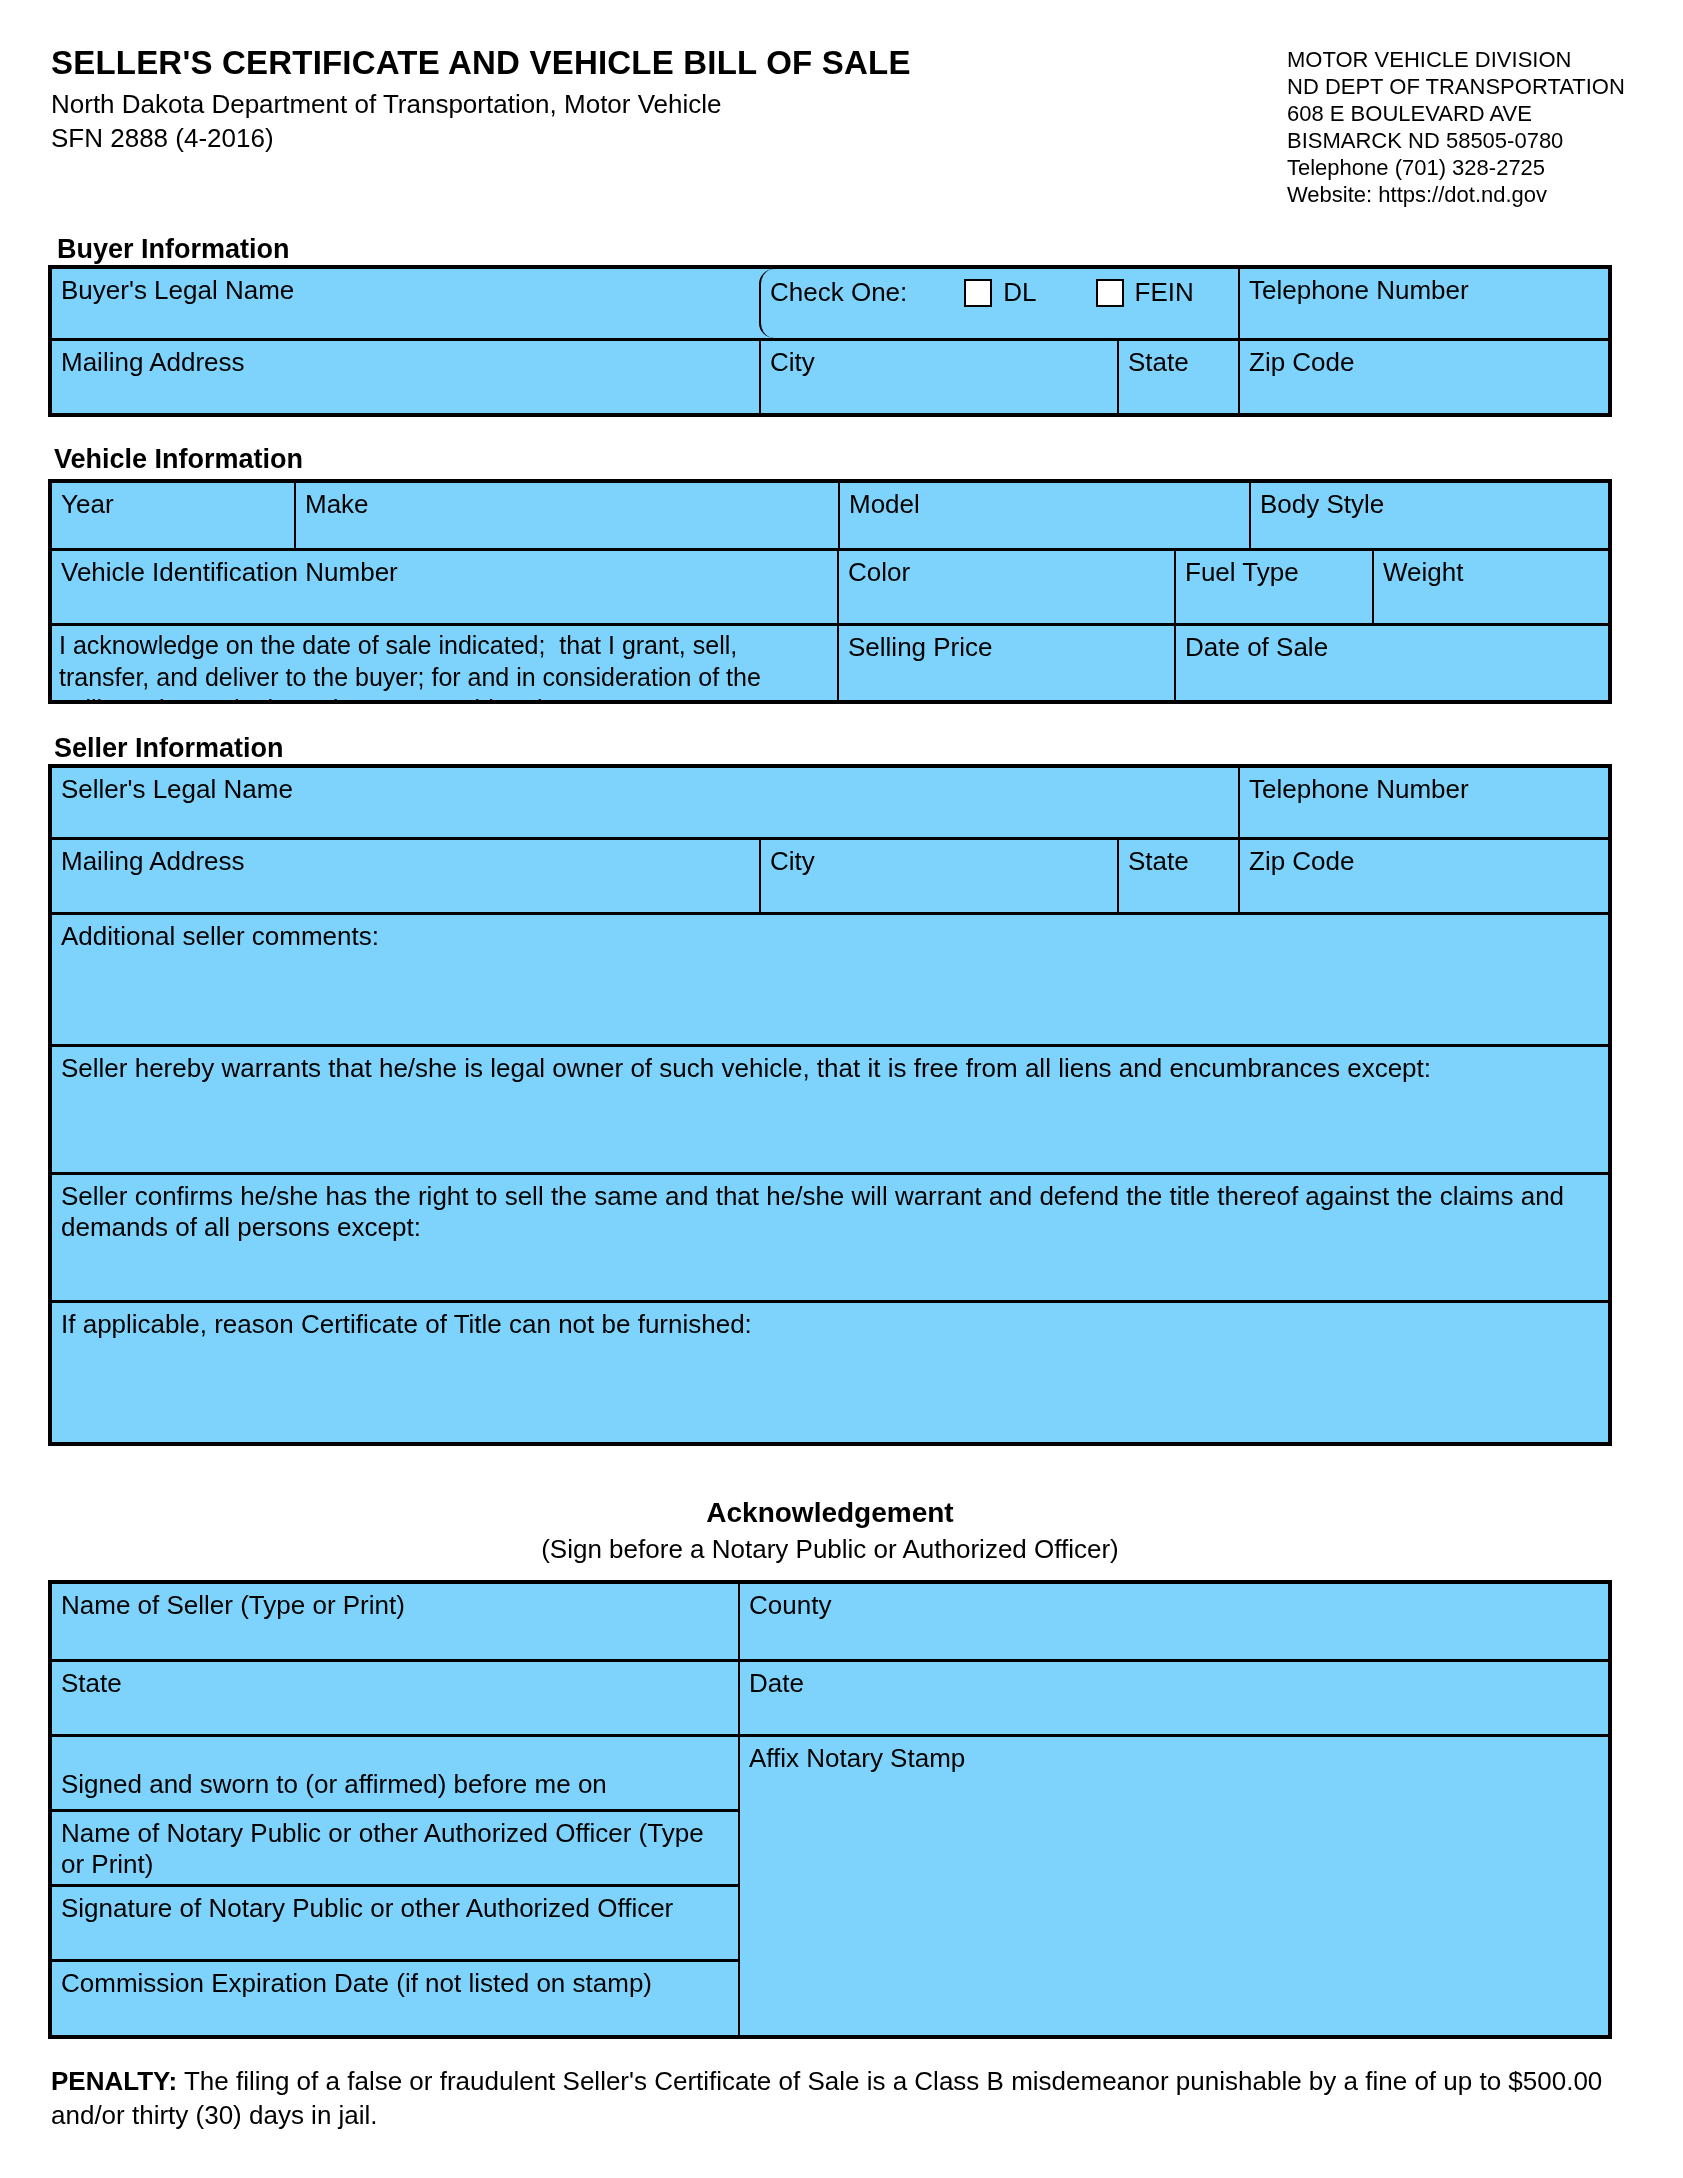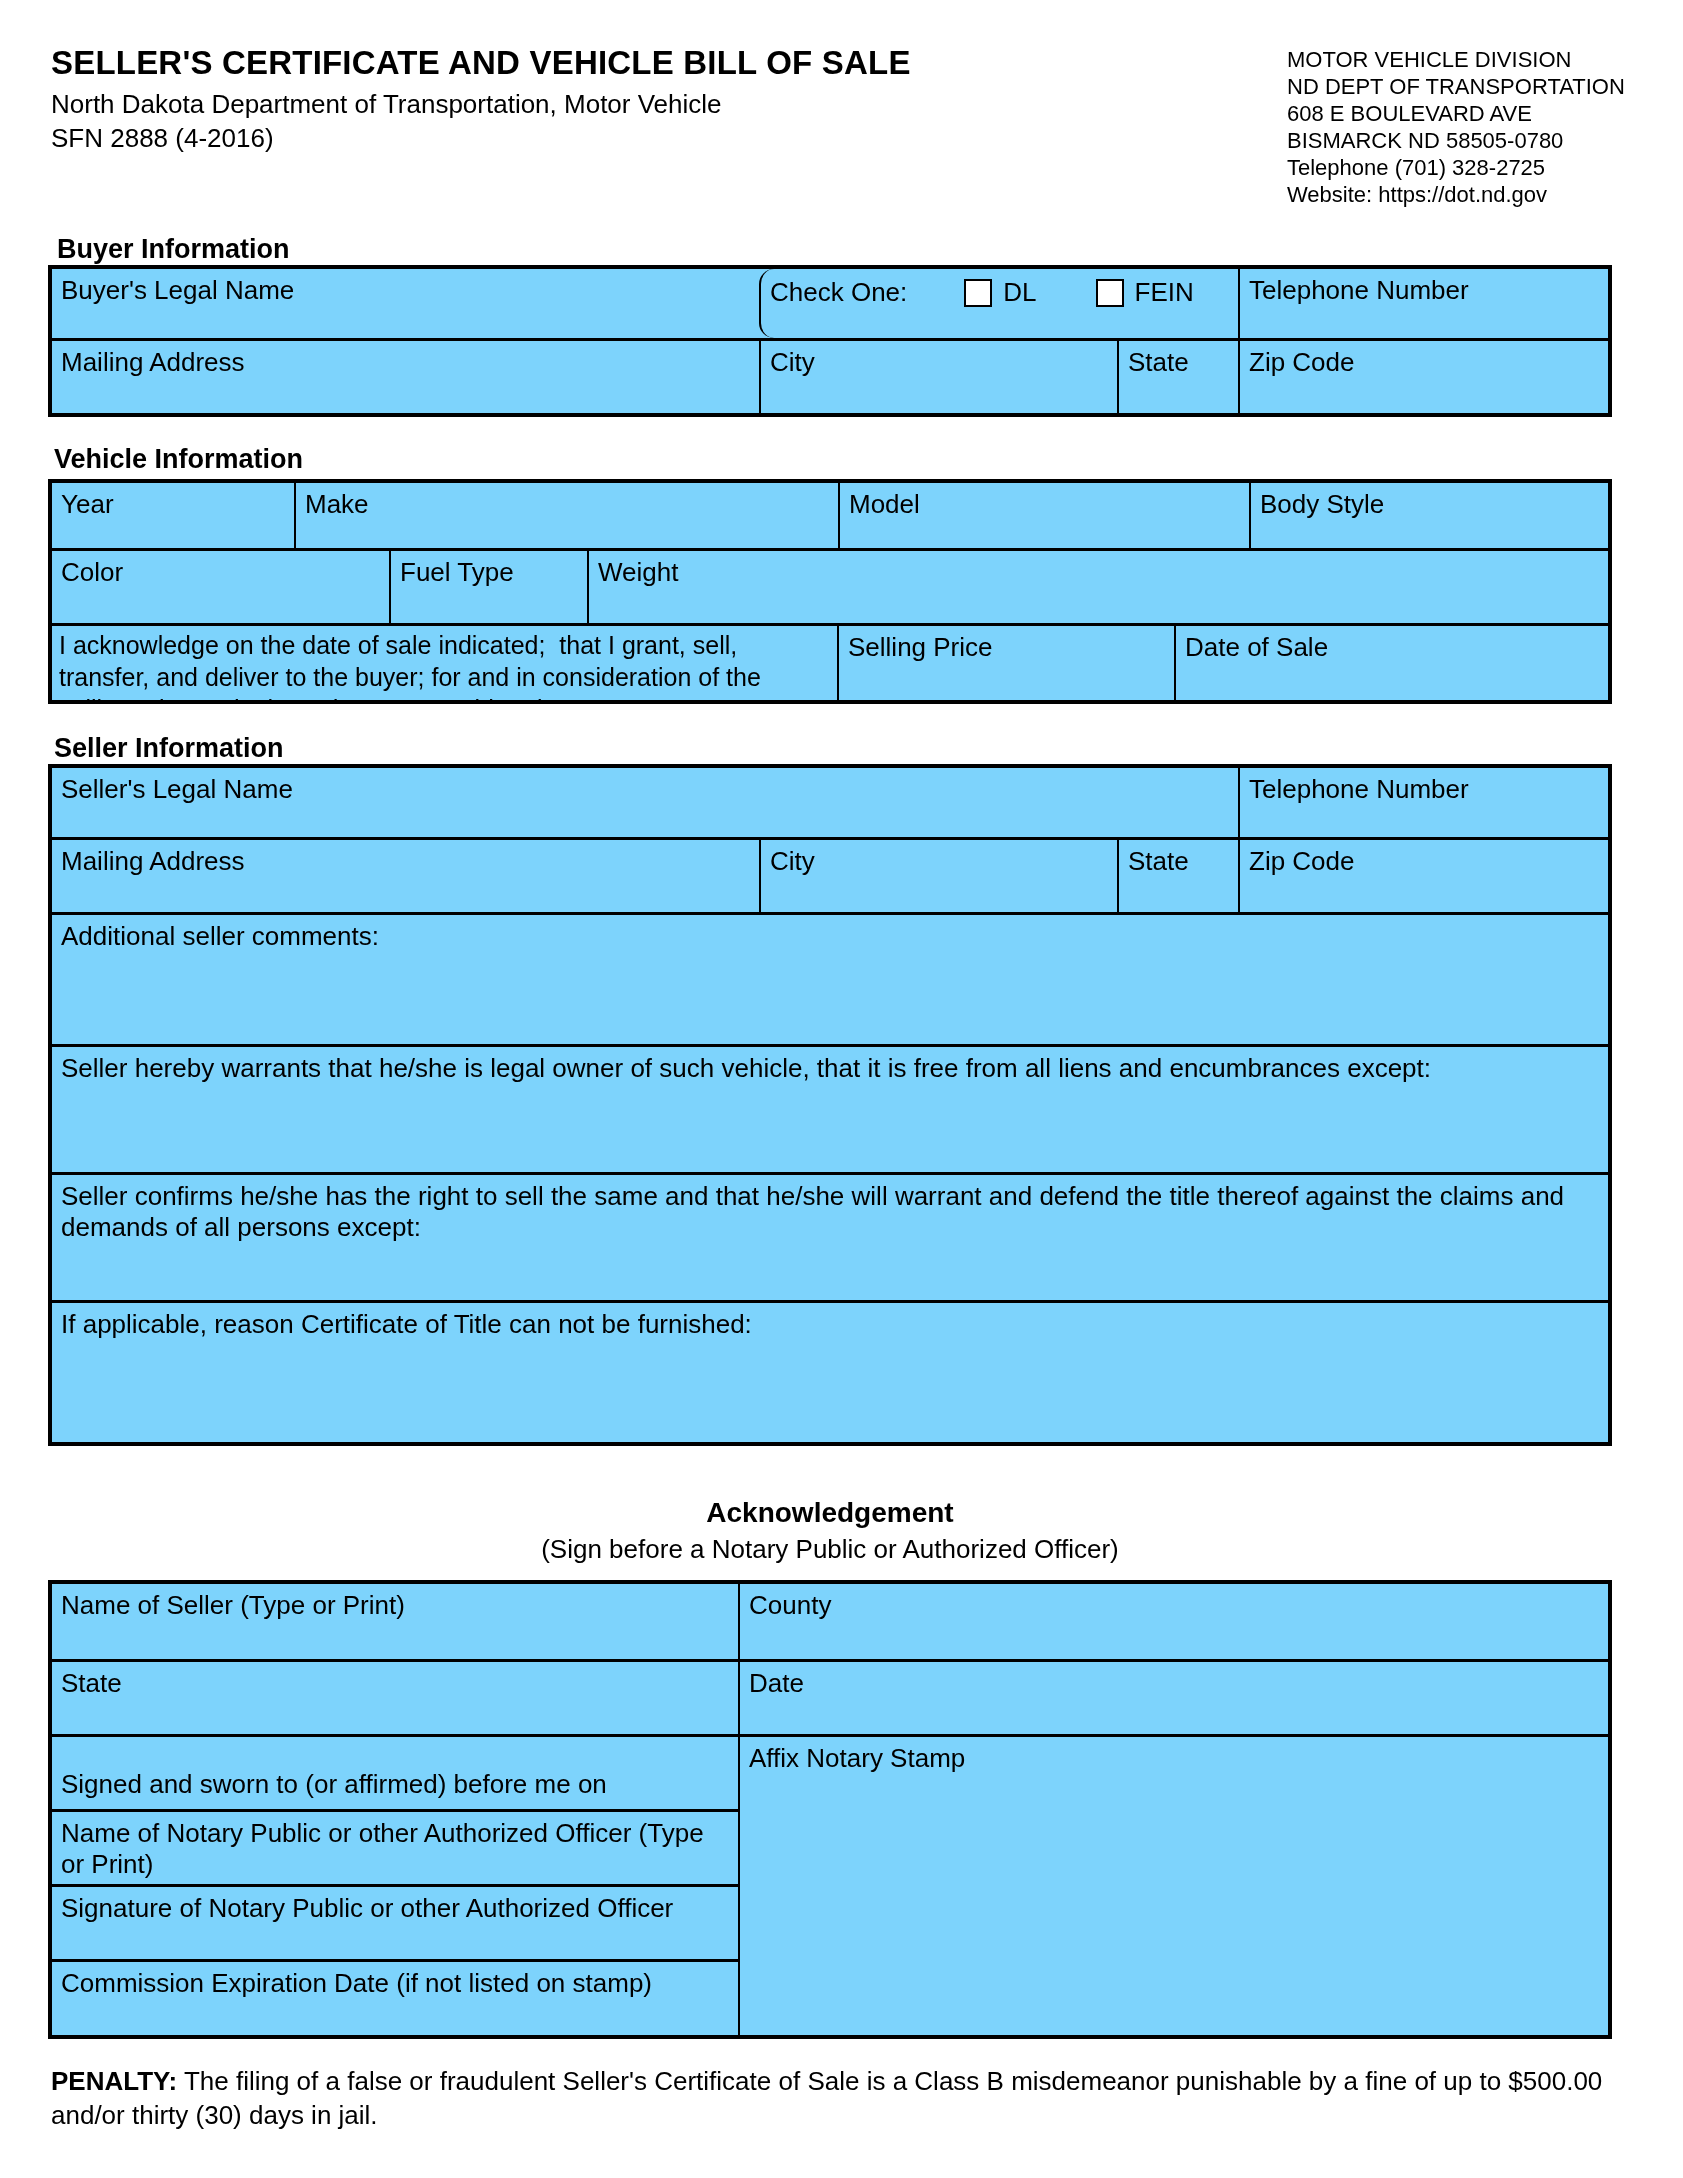--- a/index.html
+++ b/index.html
@@ -140,20 +140,23 @@
         <span class="label">Make</span>
       </div>
       <div class="cell w-model">
         <span class="label">Model</span>
       </div>
       <div class="cell grow">
         <span class="label">Body Style</span>
       </div>
     </div>
     <div class="trow hr76">
+      <div class="cell w-vin">
+        <span class="label">Vehicle Identification Number</span>
+      </div>
       <div class="cell w-color">
         <span class="label">Color</span>
       </div>
       <div class="cell w-fuel">
         <span class="label">Fuel Type</span>
       </div>
       <div class="cell grow">
         <span class="label">Weight</span>
       </div>
     </div>

